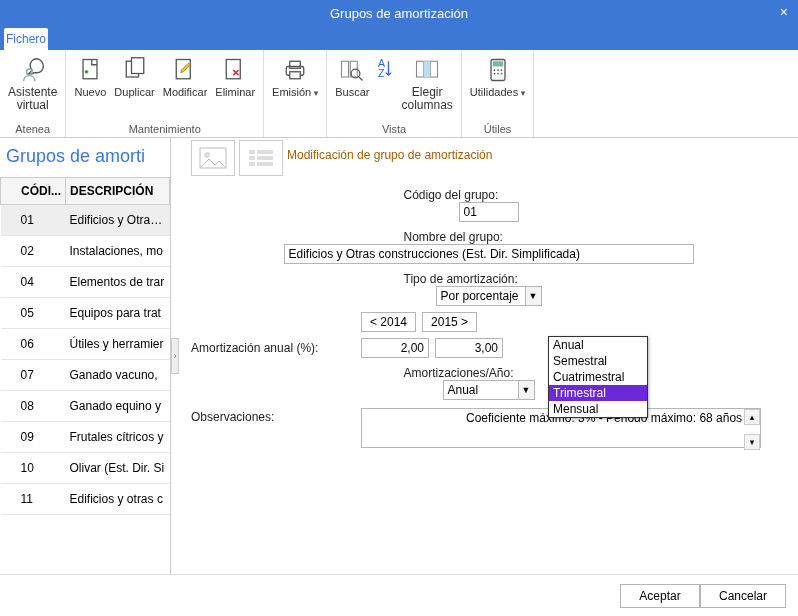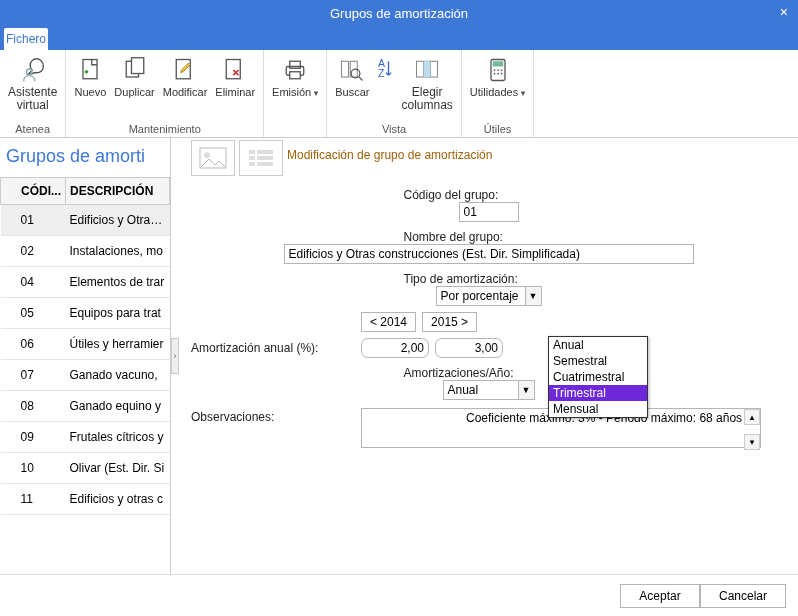--- a/index.html
+++ b/index.html
@@ -37,21 +37,21 @@
   
   .form { flex: 1; padding: 0 12px 8px 20px; position: relative; }
   .form-header { display: flex; align-items: flex-start; gap: 4px; padding: 2px 0 4px 0; }
   .form-header .thumb { width: 44px; height: 36px; border: 1px solid #ccc; display:flex; align-items:center; justify-content:center; }
   .form-title { flex: 1; color: #a16207; padding-top: 8px; font-size: 12px; }
   
   .frow { display: flex; align-items: center; margin-top: 8px; flex-direction: column; }
   .flabel { width: 170px; color: #222; }
   .finput { border: 1px solid #b5b5b5; padding: 2px 4px; height: 20px; }
   .w60 { width: 60px; }
-  .w80 { width: 68px; text-align: right; border-radius: 7px; }
+  .w80 { width: 68px; text-align: right; }
   .w400 { width: 410px; }
   .select { display: inline-flex; border: 1px solid #b5b5b5; height: 20px; }
   .select .sv { padding: 2px 4px; min-width: 88px; }
   .select .sb { width: 16px; border-left: 1px solid #b5b5b5; display:flex; align-items:center; justify-content:center; font-size:9px; background:#f4f4f4;}
   
   .yearbtns { display:flex; gap:6px; margin-left:170px; margin-top:6px;}
   .ybtn { border:1px solid #b5b5b5; padding:2px 8px; height:20px; display:flex; align-items:center; background:#fff;}
   
   .pctrow { display:flex; align-items:center; margin-top:6px;}
   .pctrow .flabel{width:170px;}

